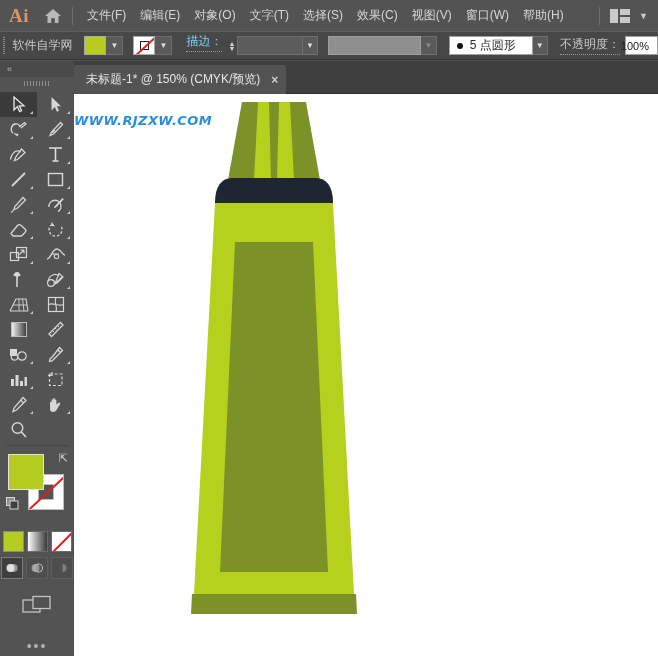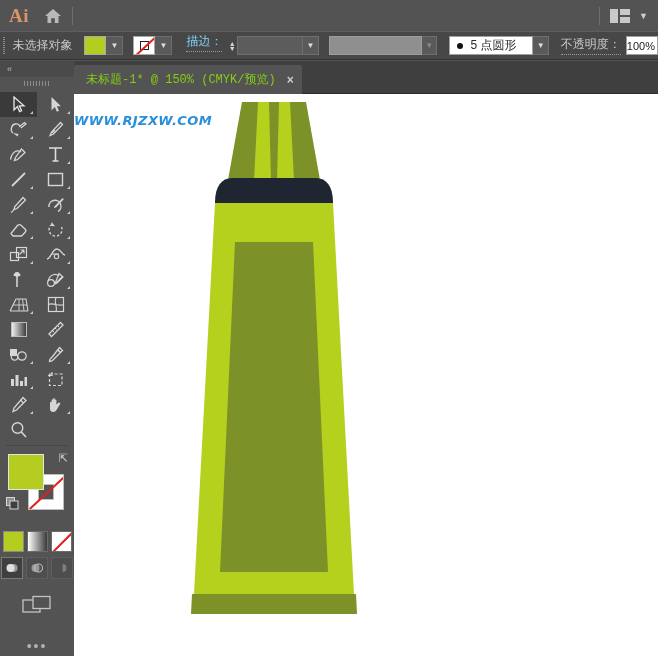--- a/index.html
+++ b/index.html
@@ -100,34 +100,34 @@
     box-sizing:border-box;display:flex;align-items:center;justify-content:center;
     color:#dcdcdc;font-size:8px;
   }
   .opacity-lbl{
     color:#c8c8c8;font-size:12px;margin:0 5px 0 12px;white-space:nowrap;
     border-bottom:1px dotted #9a9a9a;padding-bottom:1px;
   }
   .opacity-val{
     width:33px;height:19px;background:#fff;border:1px solid #9f9f9f;box-sizing:border-box;
     color:#222;font-size:11px;display:flex;align-items:center;justify-content:flex-end;
-    padding-right:2px;
+    padding-right:8px;
   }
 
   
   .tabbar{
     position:absolute;left:74px;top:61px;width:584px;height:33px;
     background:#3f3f3f;border-bottom:1px solid #2d2d2d;box-sizing:border-box;
   }
   .tab{
     position:absolute;left:0;top:4px;height:29px;background:#535353;
     display:flex;align-items:center;padding:0 8px 0 12px;box-sizing:border-box;
     border-top-left-radius:2px;border-top-right-radius:2px;
   }
-  .tab .tab-title{color:#84cc16;font-size:12px;white-space:nowrap;font-family:Liberation Mono, monospace;}
+  .tab .tab-title{color:#e5e5e5;font-size:12px;white-space:nowrap;}
   .tab .tab-close{color:#cfcfcf;font-size:12px;margin-left:11px;font-weight:bold;}
 
   
   .toolpanel{
     position:absolute;left:0;top:61px;width:74px;height:595px;background:#535353;
   }
   .tp-header{
     height:16px;background:#4a4a4a;display:flex;align-items:center;padding-left:7px;
     box-sizing:border-box;
   }
@@ -231,38 +231,49 @@
 <div id="app">
 
   <div class="menubar">
     <div class="ai-logo">Ai</div>
     <div class="home-icon">
       <svg width="18" height="16" viewBox="0 0 18 16">
         <path d="M9 1 L17 8 L14.5 8 L14.5 15 L10.8 15 L10.8 10.2 L7.2 10.2 L7.2 15 L3.5 15 L3.5 8 L1 8 Z" fill="#b9b9b9"></path>
       </svg>
     </div>
     <div class="menu-sep"></div>
+    <div class="menu-items">
+      <div class="menu-item">文件(F)</div>
+      <div class="menu-item">编辑(E)</div>
+      <div class="menu-item">对象(O)</div>
+      <div class="menu-item">文字(T)</div>
+      <div class="menu-item">选择(S)</div>
+      <div class="menu-item">效果(C)</div>
+      <div class="menu-item">视图(V)</div>
+      <div class="menu-item">窗口(W)</div>
+      <div class="menu-item">帮助(H)</div>
+    </div>
     <div class="menubar-right">
       <div class="ws-sep"></div>
       <div class="ws-icon">
         <svg width="20" height="14" viewBox="0 0 20 14">
           <rect x="0" y="0" width="8" height="14" fill="#c9c9c9"></rect>
           <rect x="10" y="0" width="10" height="6" fill="#c9c9c9"></rect>
           <rect x="10" y="8" width="10" height="6" fill="#c9c9c9"></rect>
         </svg>
       </div>
       <div class="chev">▼</div>
     </div>
   </div>
 
   <div class="controlbar">
     <div class="cb-grip">
         <i></i>
       </div>
-    <div class="cb-label">未选择对象</div>
+    <div class="cb-label">软件自学网</div>
 
     <div class="sw-group">
       <div class="sw-box"></div>
       <div class="sw-drop">▼</div>
     </div>
 
     <div class="sw-group" style="margin-left:10px">
       <div class="sw-none">
           <i></i>
         </div>

